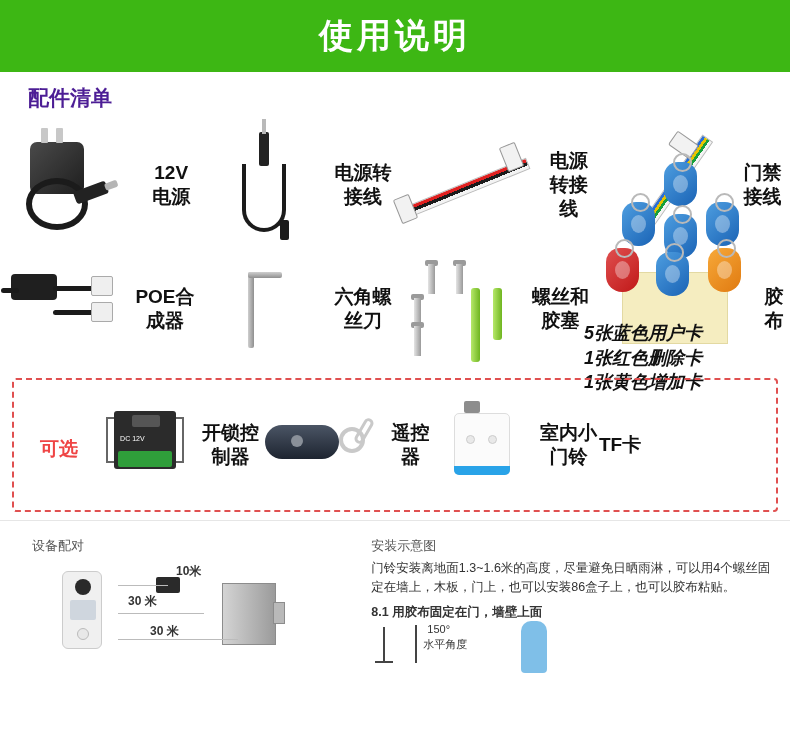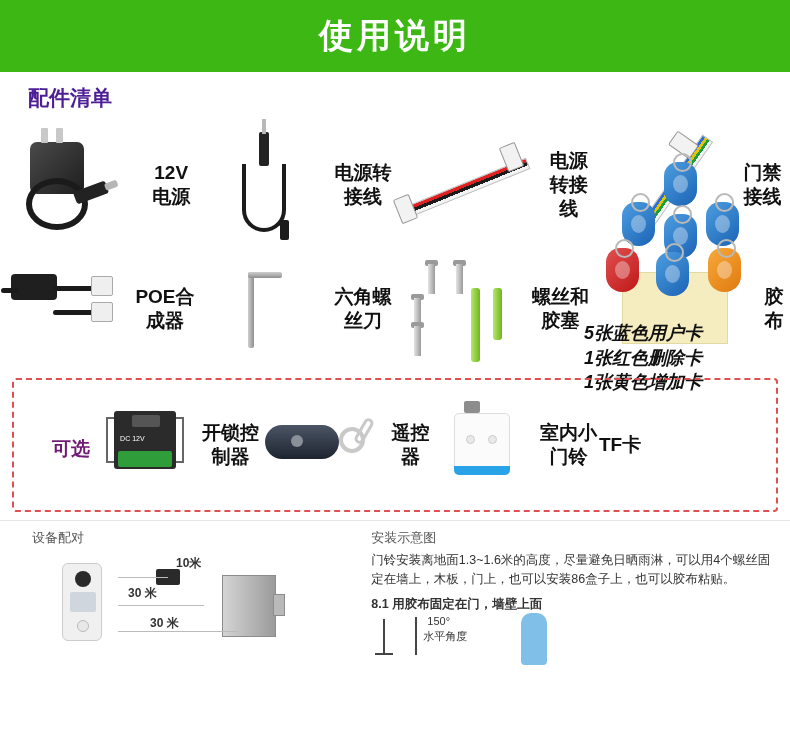--- a/index.html
+++ b/index.html
@@ -160,22 +160,22 @@
 
   
   .optional-box {
     margin: 14px 12px 0 12px;
     border: 2px dashed #e05050;
     border-radius: 4px;
     padding: 8px 0 10px 0;
     position: relative;
   }
   .optional-label {
-    position: absolute; left: 38px; top: 56px;
-    color: #701a75; font-size: 19px; font-weight: bold; text-align: center;
+    position: absolute; left: 26px; top: 56px;
+    color: #ef4444; font-size: 19px; font-weight: bold; text-align: center;
   }
   .opt-row { display:flex; padding-left: 78px; padding-right: 8px; }
 
   
   .ctrl-body { position:absolute; width:62px; height:58px; background:#2b2b2b; border-radius:3px; }
   .ctrl-green { position:absolute; width:54px; height:16px; background:#2f9e3a; border-radius:2px; }
   .ctrl-chip { position:absolute; width:28px; height:12px; background:#555; border-radius:2px; }
   .ctrl-txt { position:absolute; color:#fff; font-size:7px; }
 
   
@@ -203,21 +203,21 @@
   .tf-txt { position:absolute; color:#fff; font-size:12px; font-weight:bold; }
   .tf-logo { position:absolute; color:#fff; font-size:8px; }
   .tf-tri { position:absolute; width:0;height:0;border-left:9px solid #fff;border-top:6px solid transparent;border-bottom:6px solid transparent;}
 
   
   .bottom {
     display:flex; border-top: 1px solid #e6e6e6; margin-top: 8px; padding-top: 8px;
   }
   .bottom-left { width: 47%; padding-left: 32px; }
   .bottom-right { width: 53%; padding-right: 12px; }
-  .bottom-title { font-size: 13px; color: #555; }
+  .bottom-title { font-size: 13px; color: #555; margin-top: 8px; }
   .bottom-text { font-size: 12.5px; color: #333; line-height: 1.55; margin-top: 4px; }
   .bottom-sub { font-size: 12.5px; color: #333; font-weight: bold; margin-top: 6px; }
   .dist { font-size: 12px; color: #333; }
 
   .doorbell {
     width: 40px; height: 78px; background: #f0f0f0; border:1px solid #ccc;
     border-radius: 6px; position: relative;
   }
   .db-cam { position:absolute; width:16px;height:16px;border-radius:50%;background:#2a2a2a; left:12px; top:7px; }
   .db-scr { position:absolute; width:26px;height:20px;background:#cfd6de; left:7px; top:28px; border-radius:2px;}

